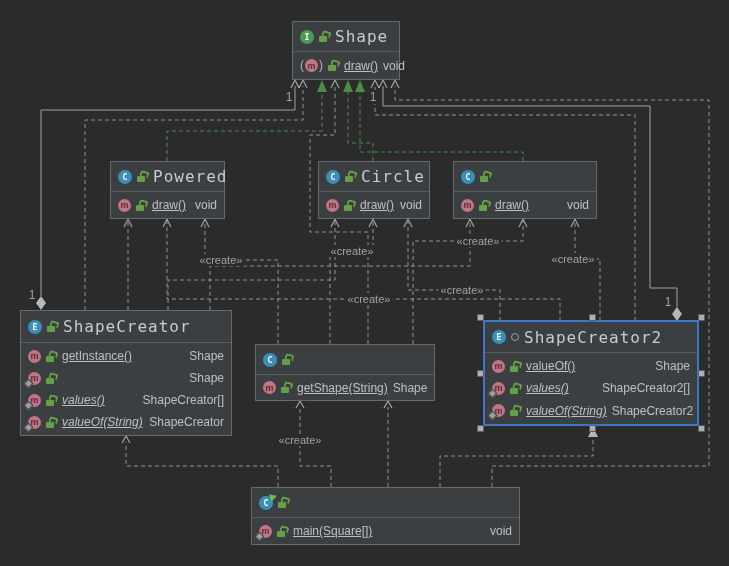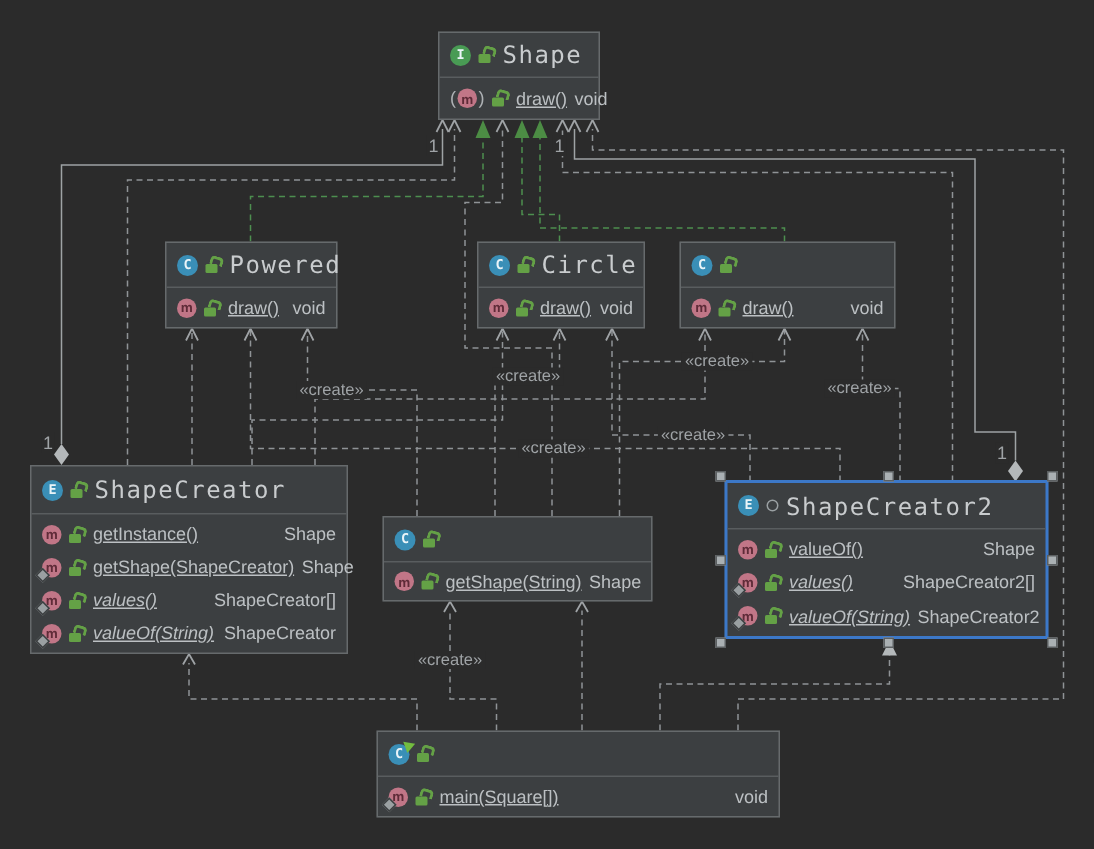--- a/index.html
+++ b/index.html
@@ -219,21 +219,20 @@
     <div class="body">
       <div class="row">
         <span class="micn">m</span>
         <span class="lock"></span>
         <span class="mname">getInstance()</span>
         <span class="mtype">Shape</span>
       </div>
       <div class="row">
         <span class="micn static-mark">m</span>
         <span class="lock"></span>
-        <span class="mname">getShape(ShapeCreator)</span>
         <span class="mtype">Shape</span>
       </div>
       <div class="row">
         <span class="micn static-mark">m</span>
         <span class="lock"></span>
         <span class="mname italic">values()</span>
         <span class="mtype">ShapeCreator[]</span>
       </div>
       <div class="row">
         <span class="micn static-mark">m</span>

